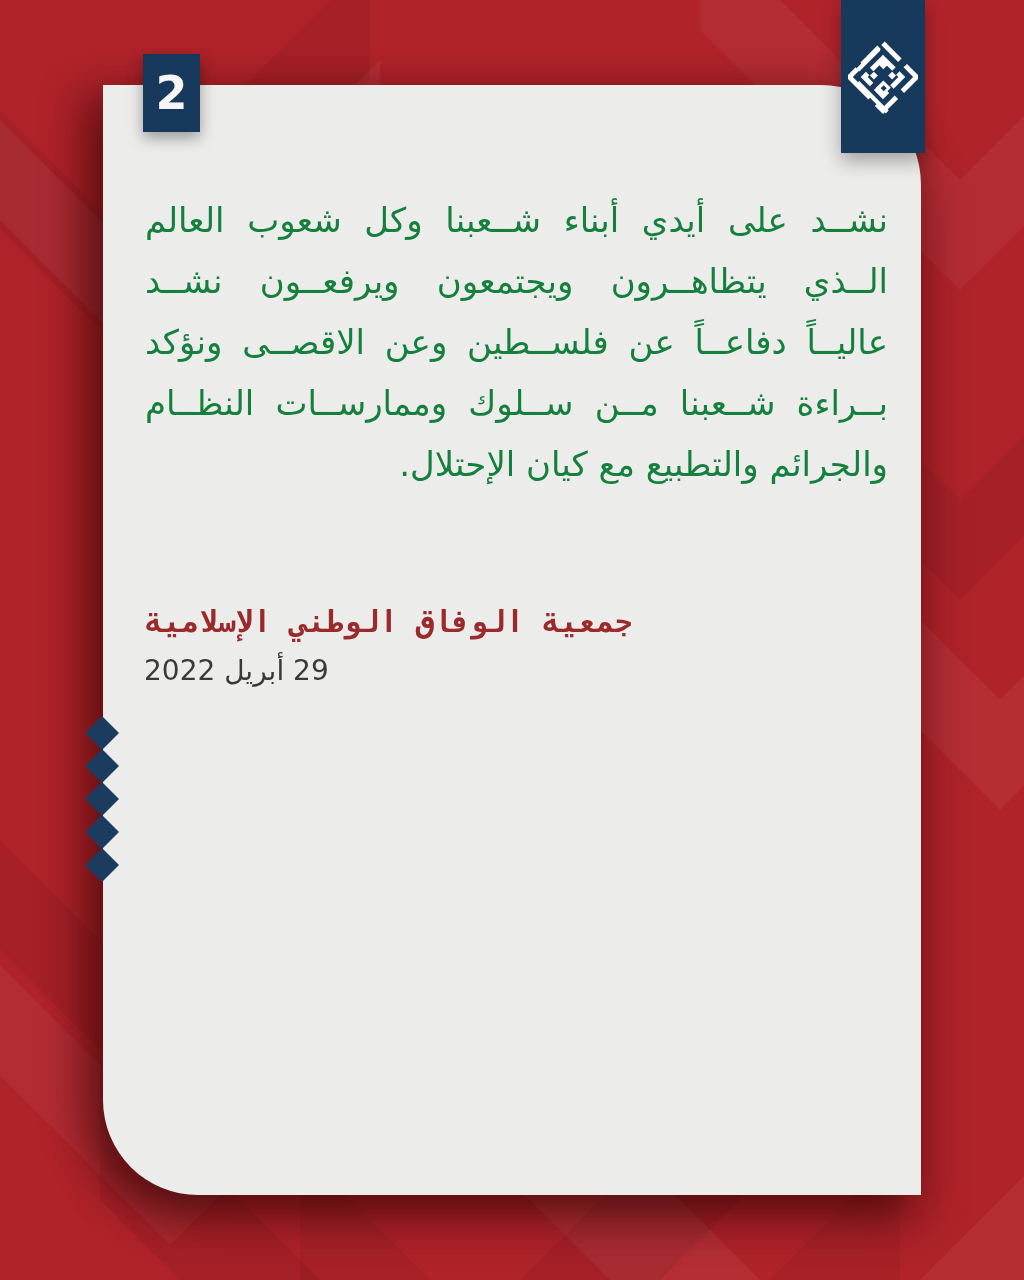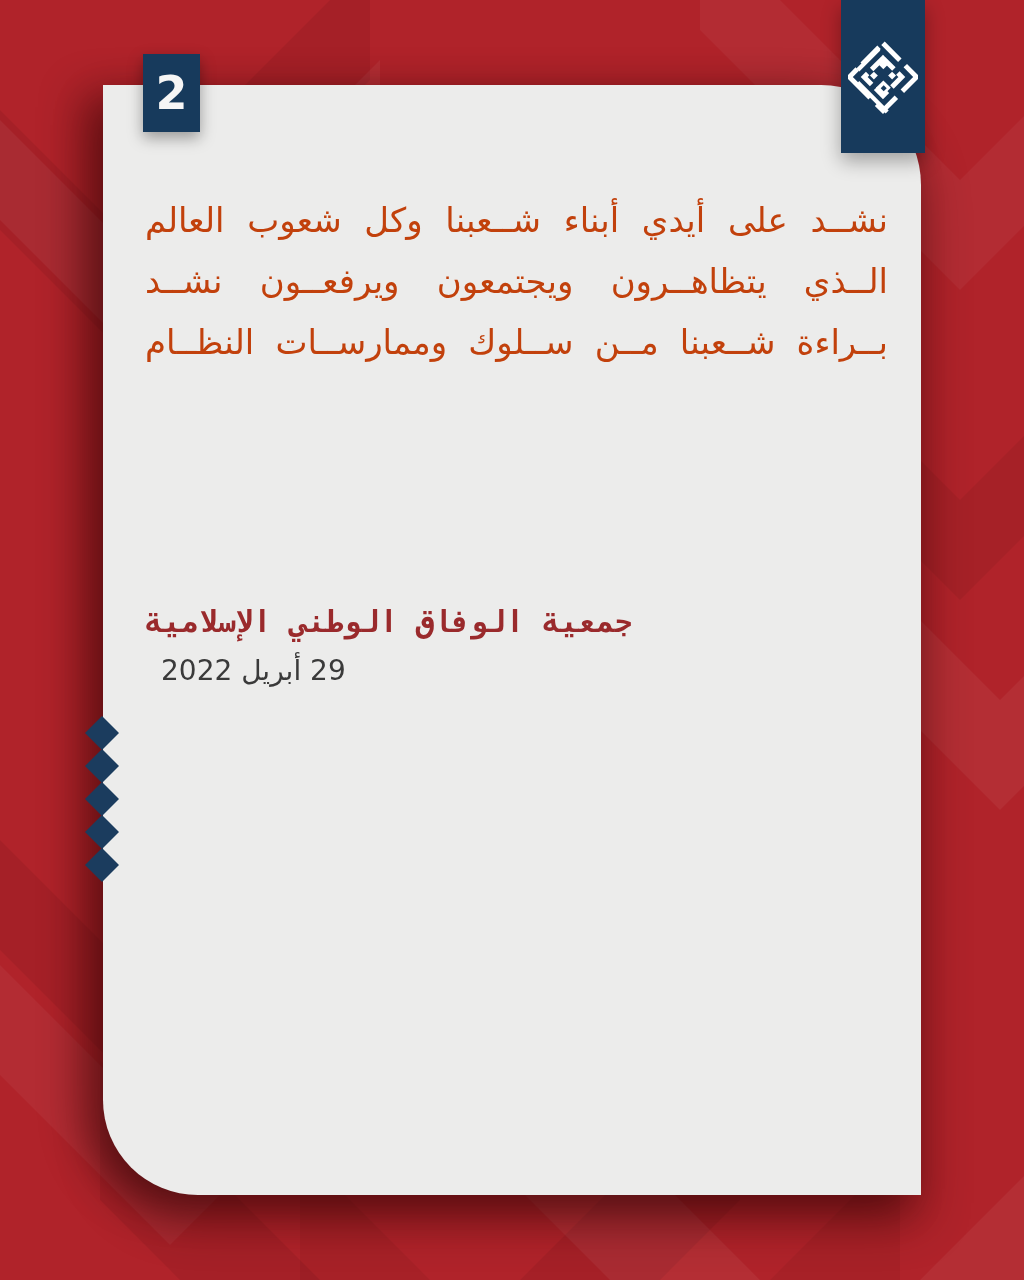--- a/index.html
+++ b/index.html
@@ -81,21 +81,21 @@
   .d3 { top: 787px; }
   .d4 { top: 820px; }
   .d5 { top: 853px; }
 
   .statement {
     position: absolute;
     left: 42px;   
     top: 105px;   
     width: 743px;
     direction: rtl;
-    color: #c2410c;
+    color: #15803d;
   }
   .statement .line {
     font-size: 34px;
     line-height: 61px;
     height: 61px;
     white-space: nowrap;
     text-align: justify;
     text-align-last: justify;
   }
   .statement .line.last {
@@ -108,21 +108,21 @@
     direction: rtl;
     white-space: nowrap;
     font-size: 30px;
     font-weight: bold;
     color: #9a2a2c;
     line-height: 42px;
     font-family: Liberation Mono, monospace;
   }
   .date {
     position: absolute;
-    left: 58px;
+    left: 41px;
     top: 566px;          
     direction: rtl;
     white-space: nowrap;
     font-size: 28px;
     color: #3a3a3a;
     line-height: 40px;
   }
 </style>
 </head>
 <body>
@@ -143,21 +143,23 @@
       <path d="M520,1040 l320,320 l320,-320 l0,150 l-320,320 l-320,-320 z" fill="rgba(255,255,255,0.05)"></path>
       <path d="M300,1150 l300,300 l300,-300 l0,130 l-300,300 l-300,-300 z" fill="rgba(0,0,0,0.05)"></path>
     </g>
   </svg>
 
   <div class="card">
 
     <div class="statement">
       <div class="line">نشــد على أيدي أبناء شــعبنا وكل شعوب العالم</div>
       <div class="line">الــذي يتظاهــرون ويجتمعون ويرفعــون نشــد</div>
+      <div class="line">عاليــاً دفاعــاً عن فلســطين وعن الاقصــى ونؤكد</div>
       <div class="line">بــراءة شــعبنا مــن ســلوك وممارســات النظــام</div>
+      <div class="line last">والجرائم والتطبيع مع كيان الإحتلال.</div>
     </div>
 
     <div class="signature">جمعية الوفاق الوطني الإسلامية</div>
     <div class="date">29 أبريل 2022</div>
   </div>
 
   <div class="page-badge">
     <span>2</span>
   </div>
 

